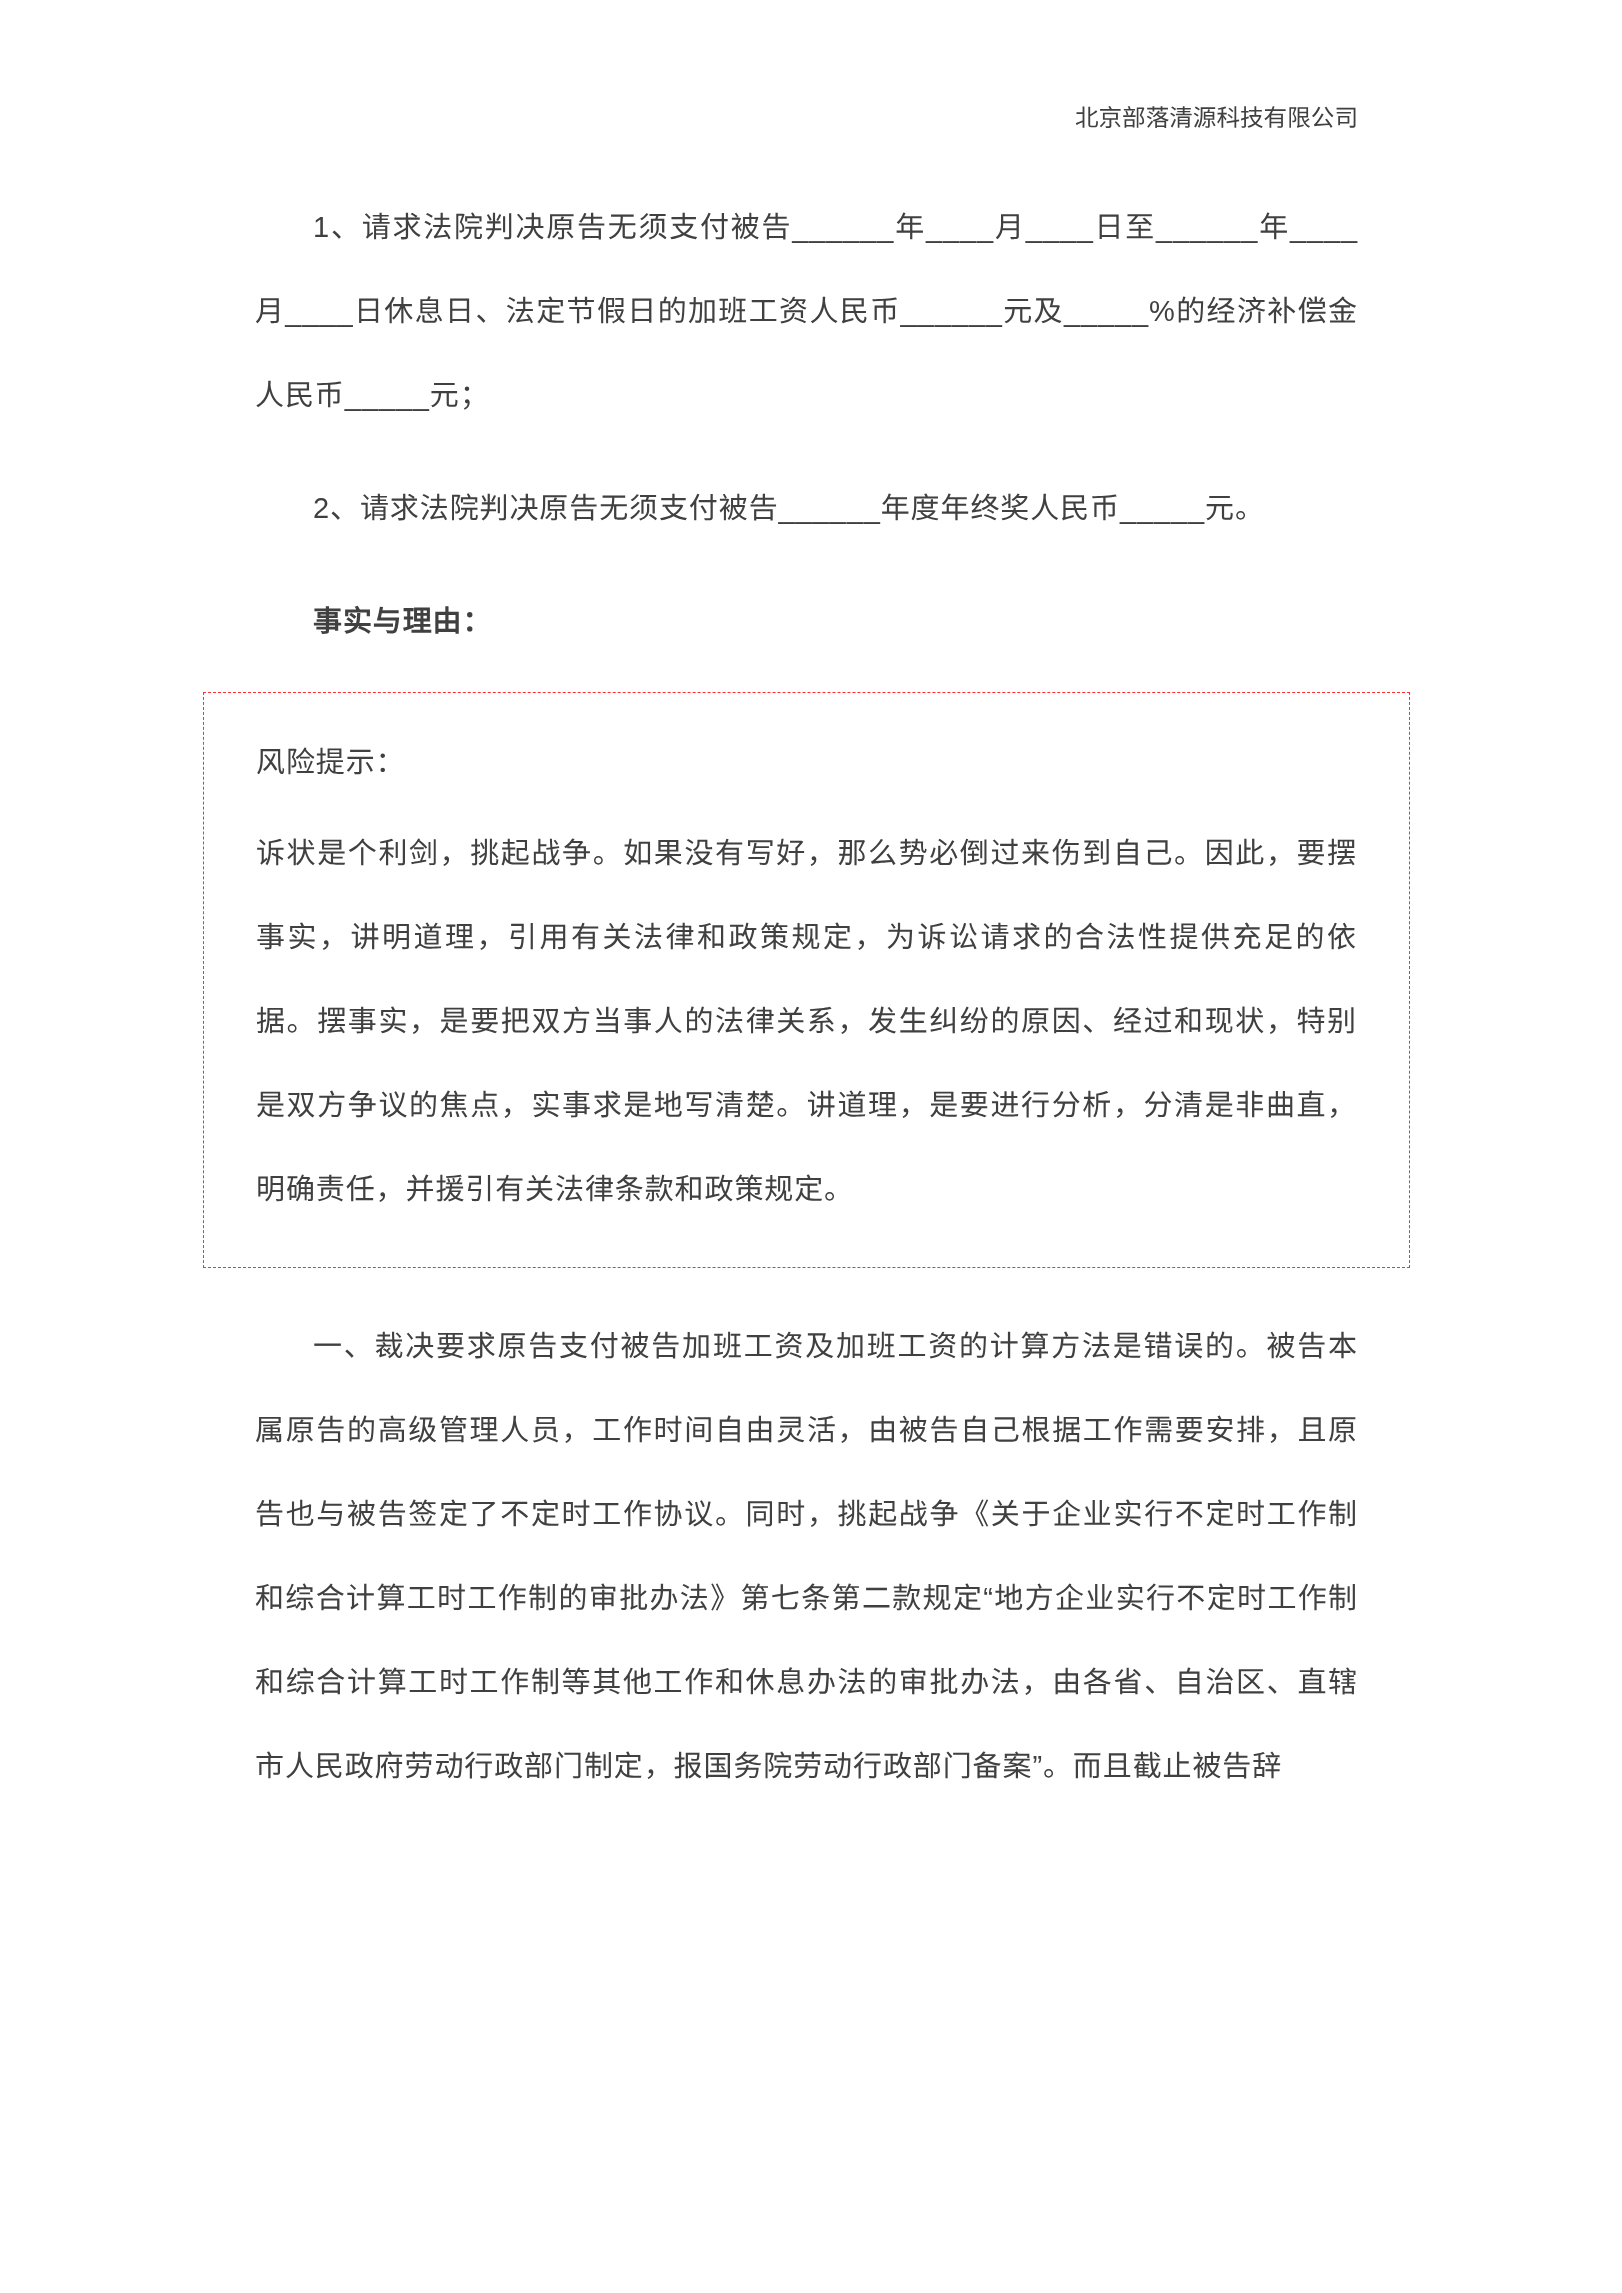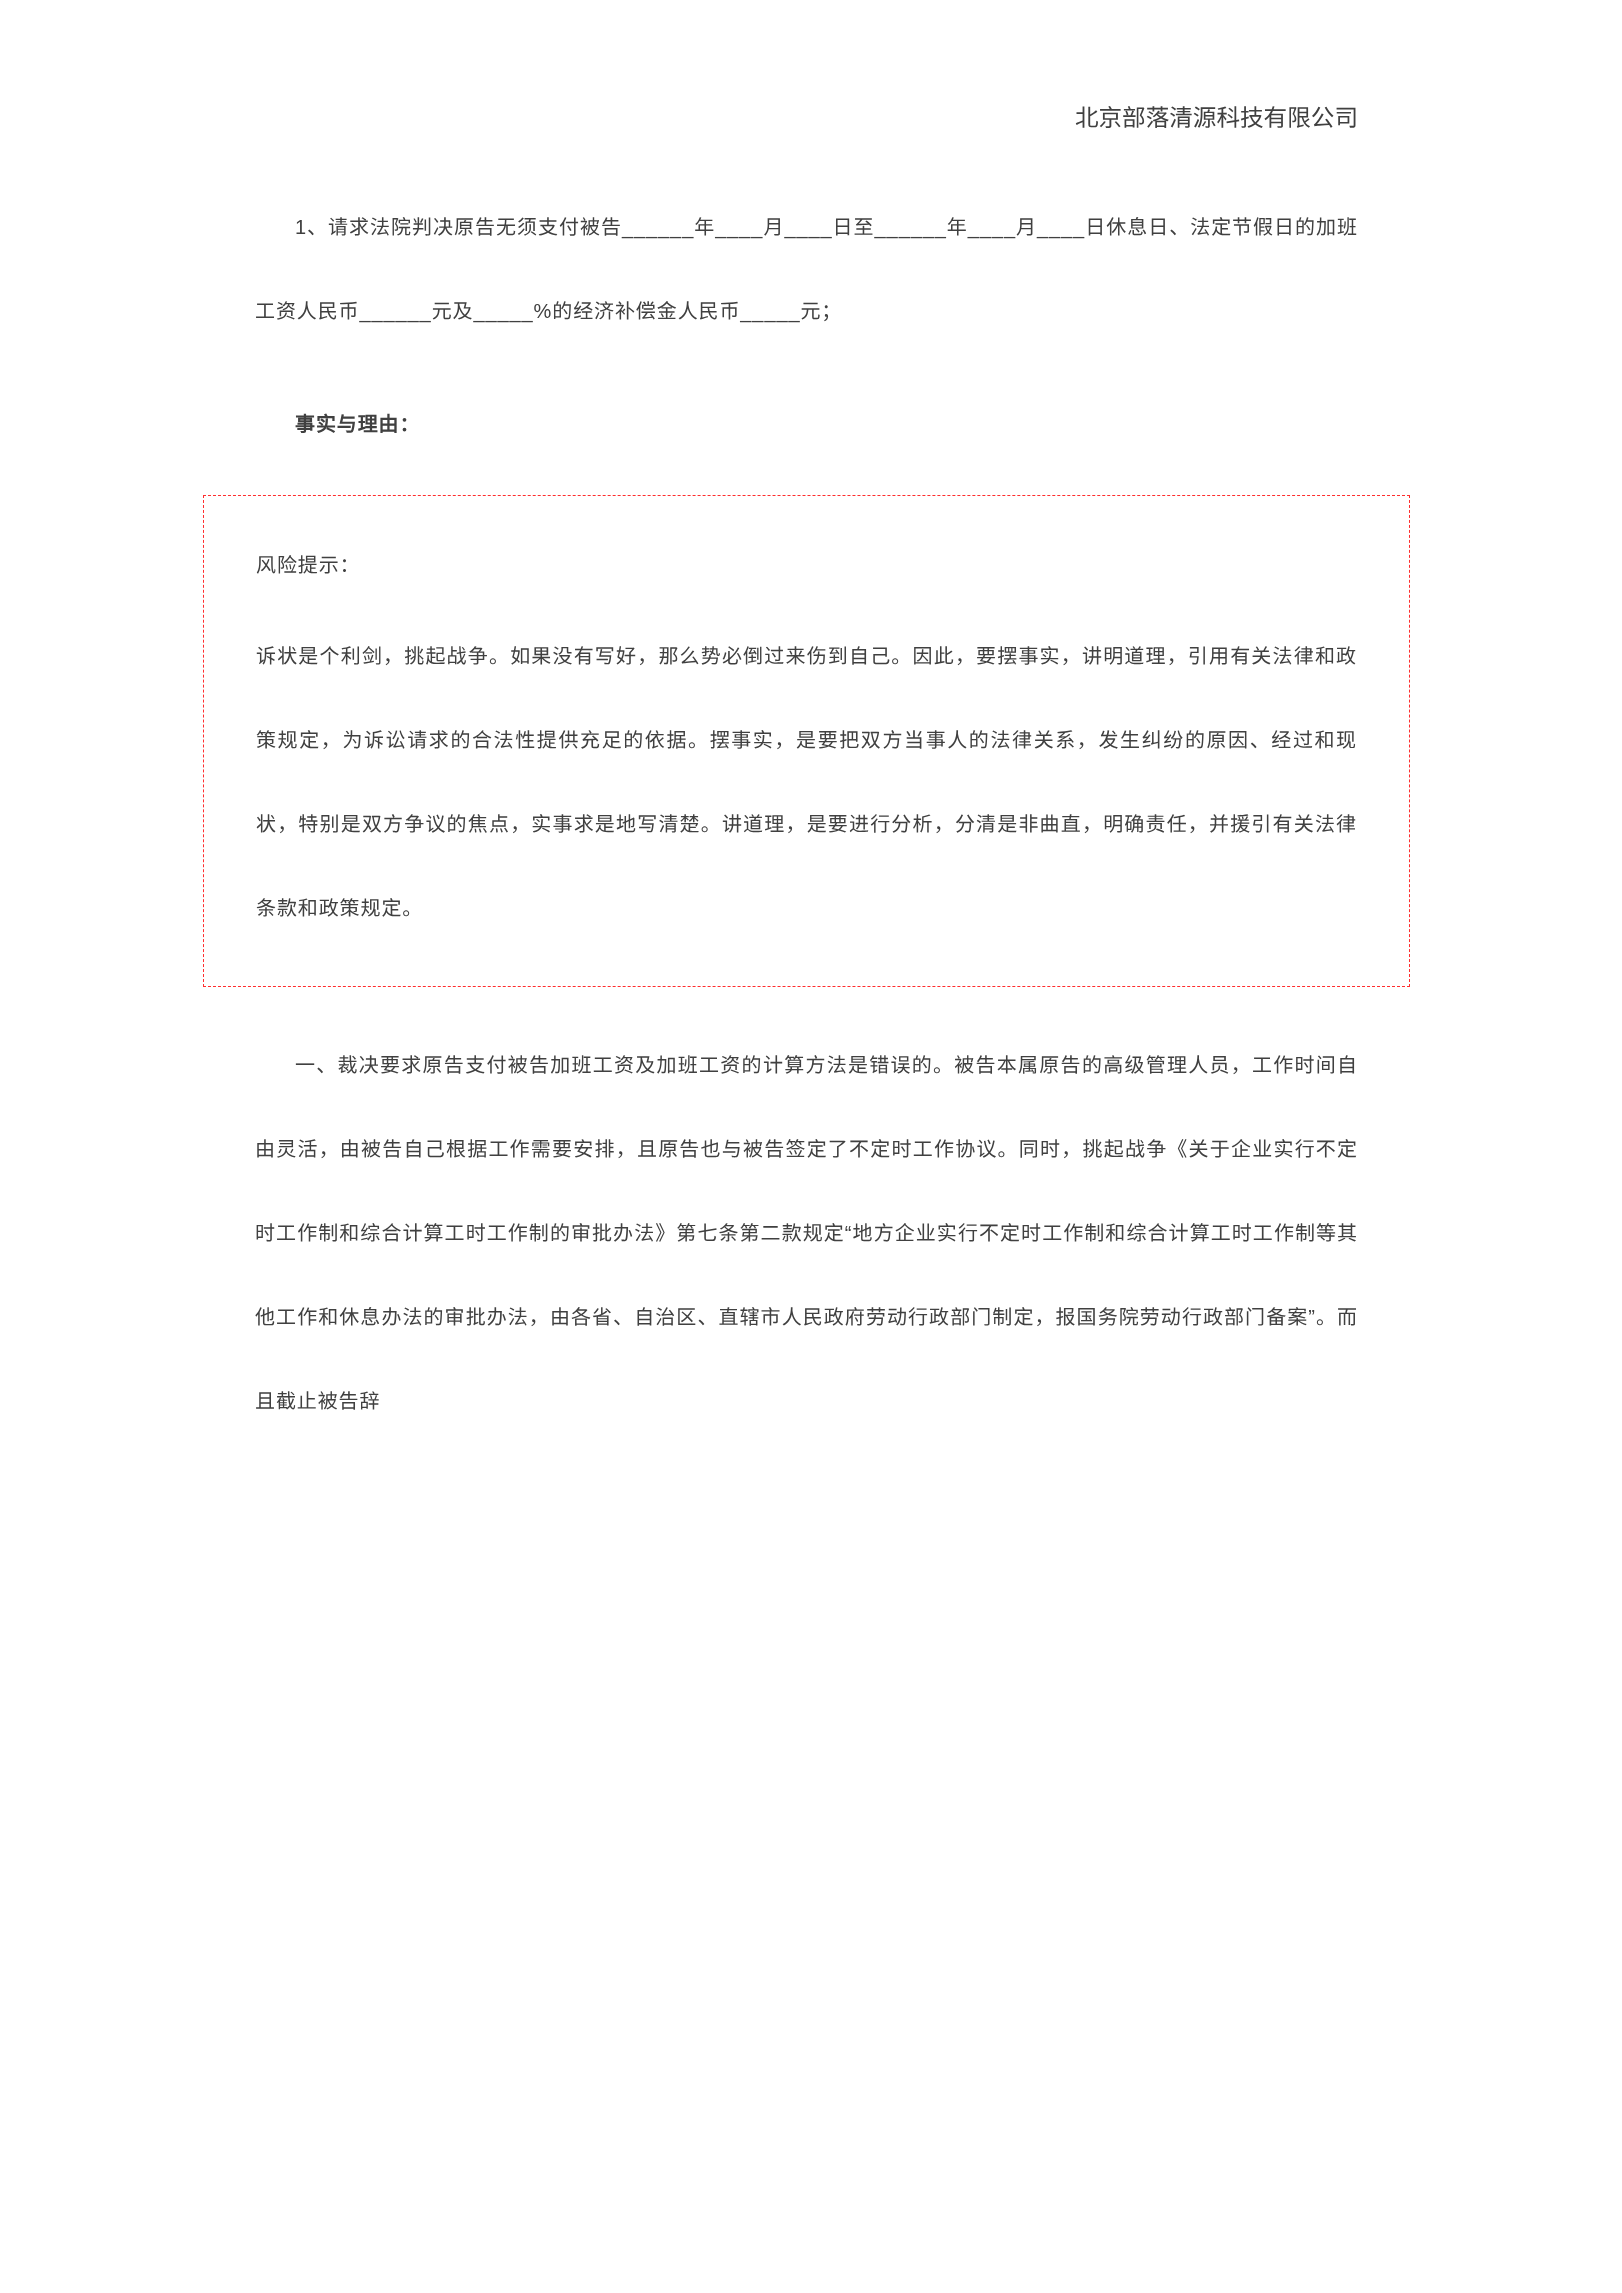--- a/index.html
+++ b/index.html
@@ -15,21 +15,21 @@
     overflow: hidden;
   }
   .doc-header {
     font-size: 23.6px;
     line-height: 33px;
     text-align: right;
     margin-bottom: 50px;
     color: #404040;
   }
   .para {
-    font-size: 20px;
+    font-size: 29px;
     line-height: 84px;
     text-align: justify;
     text-justify: inter-ideograph;
     letter-spacing: 0.9px;
     margin-bottom: 29px;
     color: #404040;
   }
   .indent { text-indent: 2em; }
   .bold { font-weight: bold; }
   .risk-box {
@@ -42,20 +42,21 @@
 </style>
 </head>
 <body>
 
 <div class="page" style="color: rgb(64, 64, 64);">
 
   <div class="doc-header">北京部落清源科技有限公司</div>
 
   <p class="para indent">1、请求法院判决原告无须支付被告______年____月____日至______年____月____日休息日、法定节假日的加班工资人民币______元及_____%的经济补偿金人民币_____元；</p>
 
+  <p class="para indent">2、请求法院判决原告无须支付被告______年度年终奖人民币_____元。</p>
 
   <p class="para indent bold">事实与理由：</p>
 
   <div class="risk-box" style="border-color: rgb(255, 46, 46);">
     <p class="para risk-title">风险提示：</p>
     <p class="para">诉状是个利剑，挑起战争。如果没有写好，那么势必倒过来伤到自己。因此，要摆事实，讲明道理，引用有关法律和政策规定，为诉讼请求的合法性提供充足的依据。摆事实，是要把双方当事人的法律关系，发生纠纷的原因、经过和现状，特别是双方争议的焦点，实事求是地写清楚。讲道理，是要进行分析，分清是非曲直，明确责任，并援引有关法律条款和政策规定。</p>
   </div>
 
 
   <p class="para indent">一、裁决要求原告支付被告加班工资及加班工资的计算方法是错误的。被告本属原告的高级管理人员，工作时间自由灵活，由被告自己根据工作需要安排，且原告也与被告签定了不定时工作协议。同时，挑起战争《关于企业实行不定时工作制和综合计算工时工作制的审批办法》第七条第二款规定“地方企业实行不定时工作制和综合计算工时工作制等其他工作和休息办法的审批办法，由各省、自治区、直辖市人民政府劳动行政部门制定，报国务院劳动行政部门备案”。而且截止被告辞</p>

